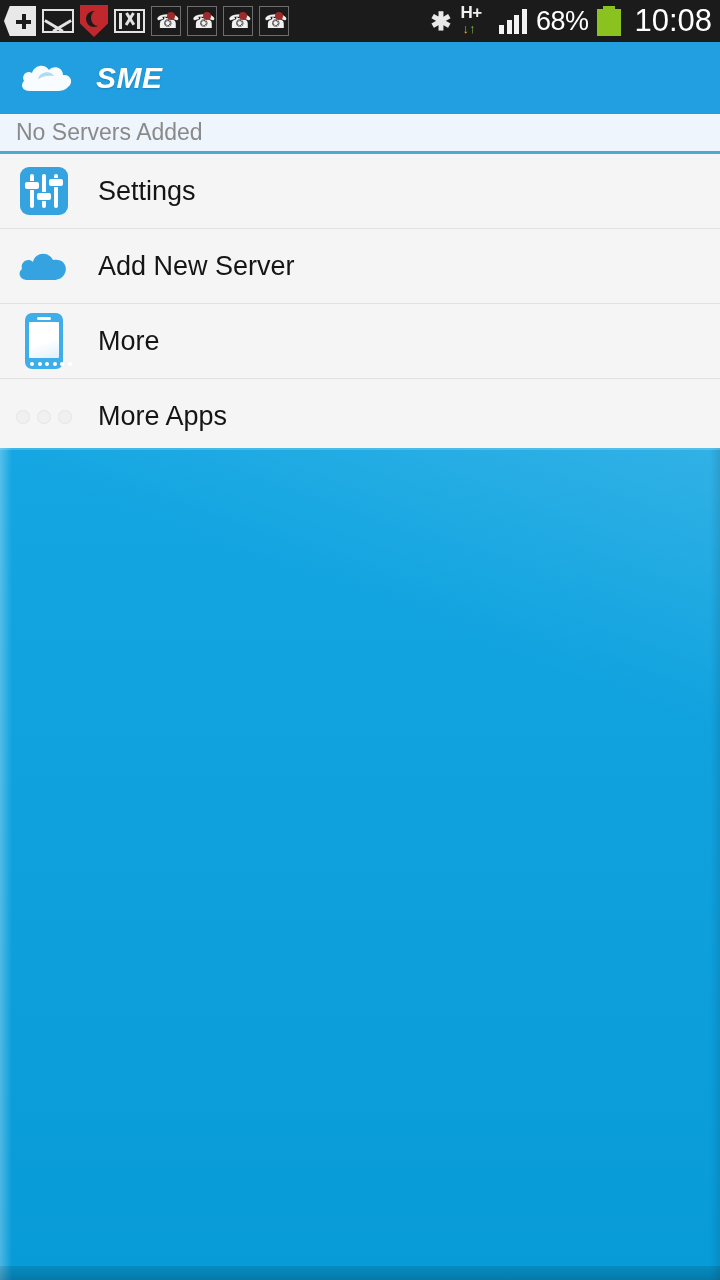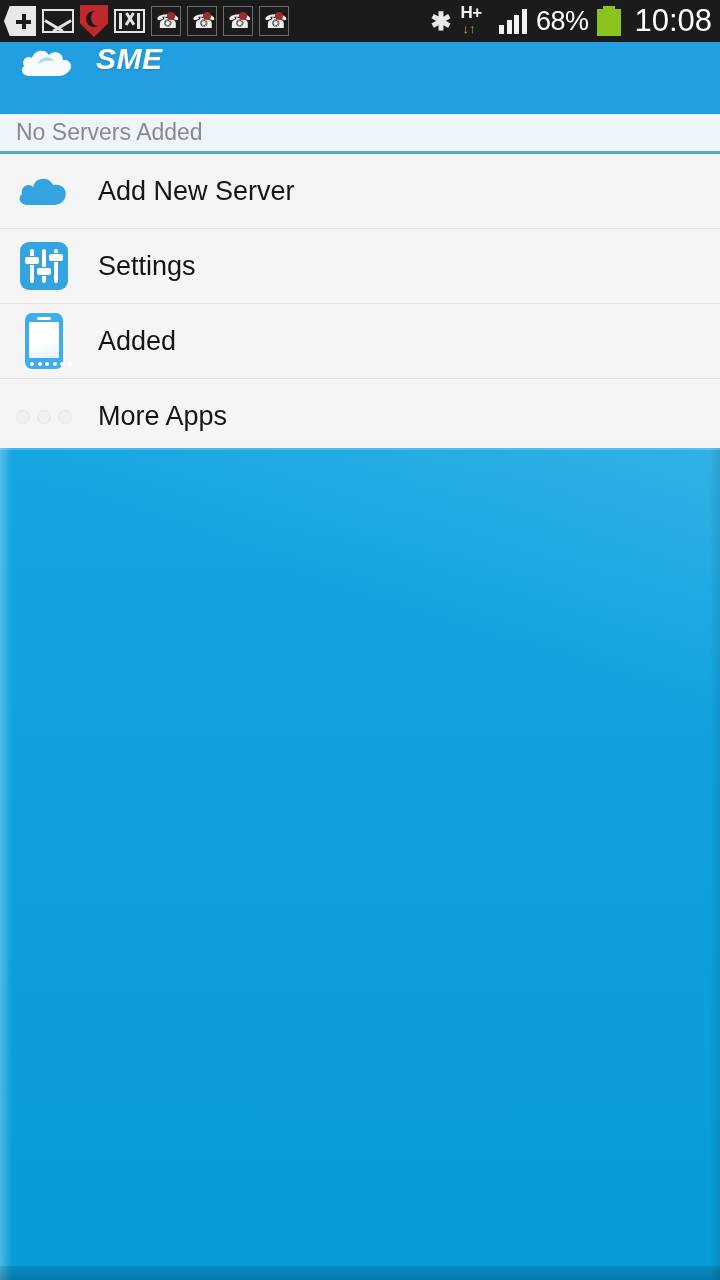--- a/index.html
+++ b/index.html
@@ -92,21 +92,21 @@
   .batt {
     width:24px; height:30px; border:none; position:relative; background:transparent;
   }
   .batt .cap { position:absolute; top:0; left:6px; width:12px; height:3px; background:#8ac21f; }
   .batt .body { position:absolute; top:3px; left:0; width:24px; height:27px; background:#8ac21f; }
   .clock { color:#fff; font-size:31px; letter-spacing:0px; margin-left:4px; }
 
   
   .appbar {
     height:72px; width:100%; background:#229FE0;
-    display:flex; padding-left:18px; gap:14px;
+    display:flex; align-items:center; padding-left:18px; gap:14px;
     position:relative;
   }
   .logo-cloud { width:64px; height:42px; position:relative; }
   .logo-cloud svg { position:absolute; left:0; top:0; }
   .app-title {
     color:#ffffff; font-size:30px; font-weight:bold; font-style:italic;
     letter-spacing:0.5px; text-shadow:0 1px 2px rgba(0,0,0,0.18);
   }
 
   
@@ -265,63 +265,63 @@
       </svg>
     </span>
     <span class="app-title">SME</span>
   </div>
 
   <div class="section-head">
     <span class="label">No Servers Added</span>
   </div>
 
   <div class="list">
-
-    <div class="row">
-      <span class="icon-slot">
-        <span class="cloud-ic">
-          <svg width="56" height="36" viewBox="0 0 56 36">
-            <path d="M12 32 C4 32 1 25 6 21 C4 14 12 9 17 14 C19 4 33 3 37 12
-                     C47 10 52 18 49 25 C47 30 42 32 38 32 Z" fill="#34A3E0"></path>
-          </svg>
-        </span>
-      </span>
-      <span class="label">Add New Server</span>
-    </div>
 
     <div class="row">
       <span class="icon-slot">
         <span class="settings-ic">
           <span class="trk t1"></span>
             <span class="trk t2"></span>
             <span class="trk t3"></span>
           <span class="knb k1"></span>
             <span class="knb k2"></span>
             <span class="knb k3"></span>
         </span>
       </span>
       <span class="label">Settings</span>
     </div>
 
     <div class="row">
       <span class="icon-slot">
+        <span class="cloud-ic">
+          <svg width="56" height="36" viewBox="0 0 56 36">
+            <path d="M12 32 C4 32 1 25 6 21 C4 14 12 9 17 14 C19 4 33 3 37 12
+                     C47 10 52 18 49 25 C47 30 42 32 38 32 Z" fill="#34A3E0"></path>
+          </svg>
+        </span>
+      </span>
+      <span class="label">Add New Server</span>
+    </div>
+
+    <div class="row">
+      <span class="icon-slot">
         <span class="phone-ic">
           <span class="spk"></span>
           <span class="scr"></span>
           <span class="btns">
               <i></i>
               <i></i>
               <i></i>
               <i></i>
               <i></i>
               <i></i>
             </span>
         </span>
       </span>
-      <span class="label">Added</span>
+      <span class="label">More</span>
     </div>
 
     <div class="row">
       <span class="icon-slot">
         <span class="dots-ic">
             <i></i>
             <i></i>
             <i></i>
           </span>
       </span>

